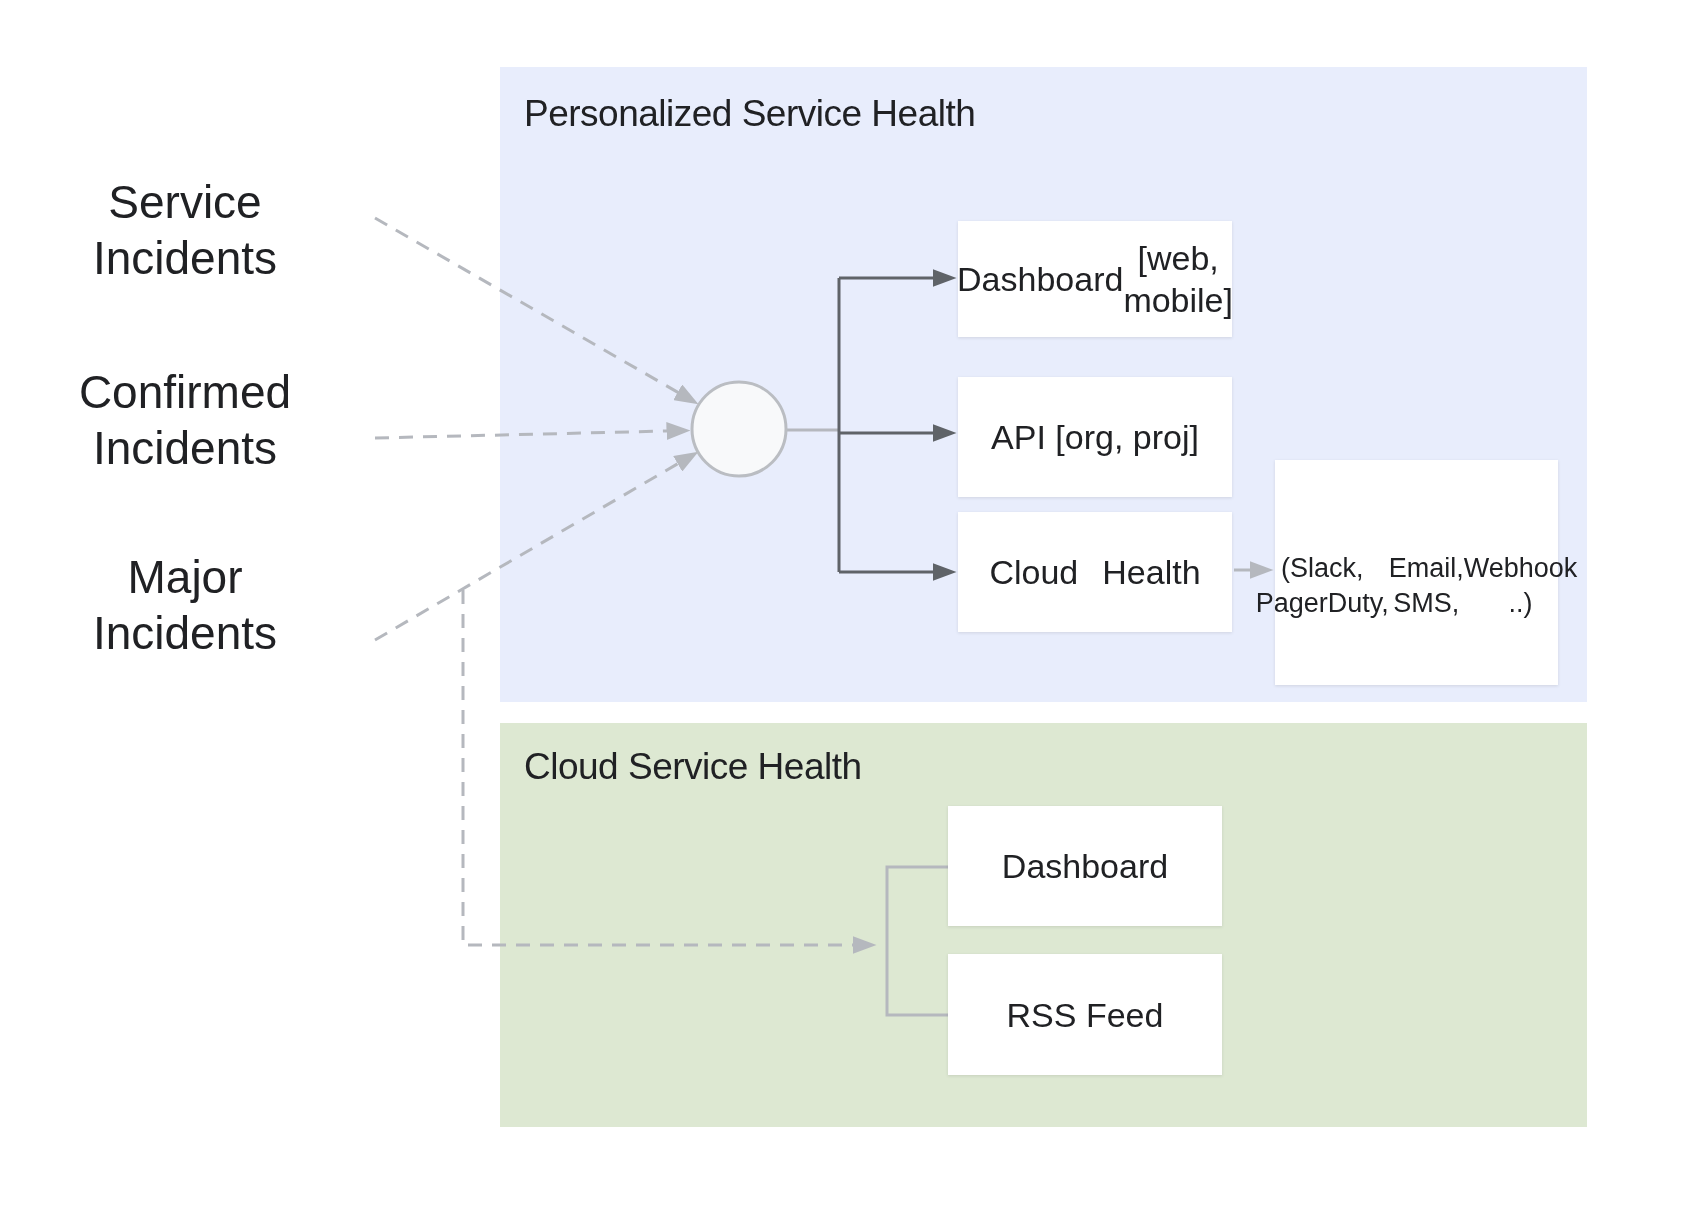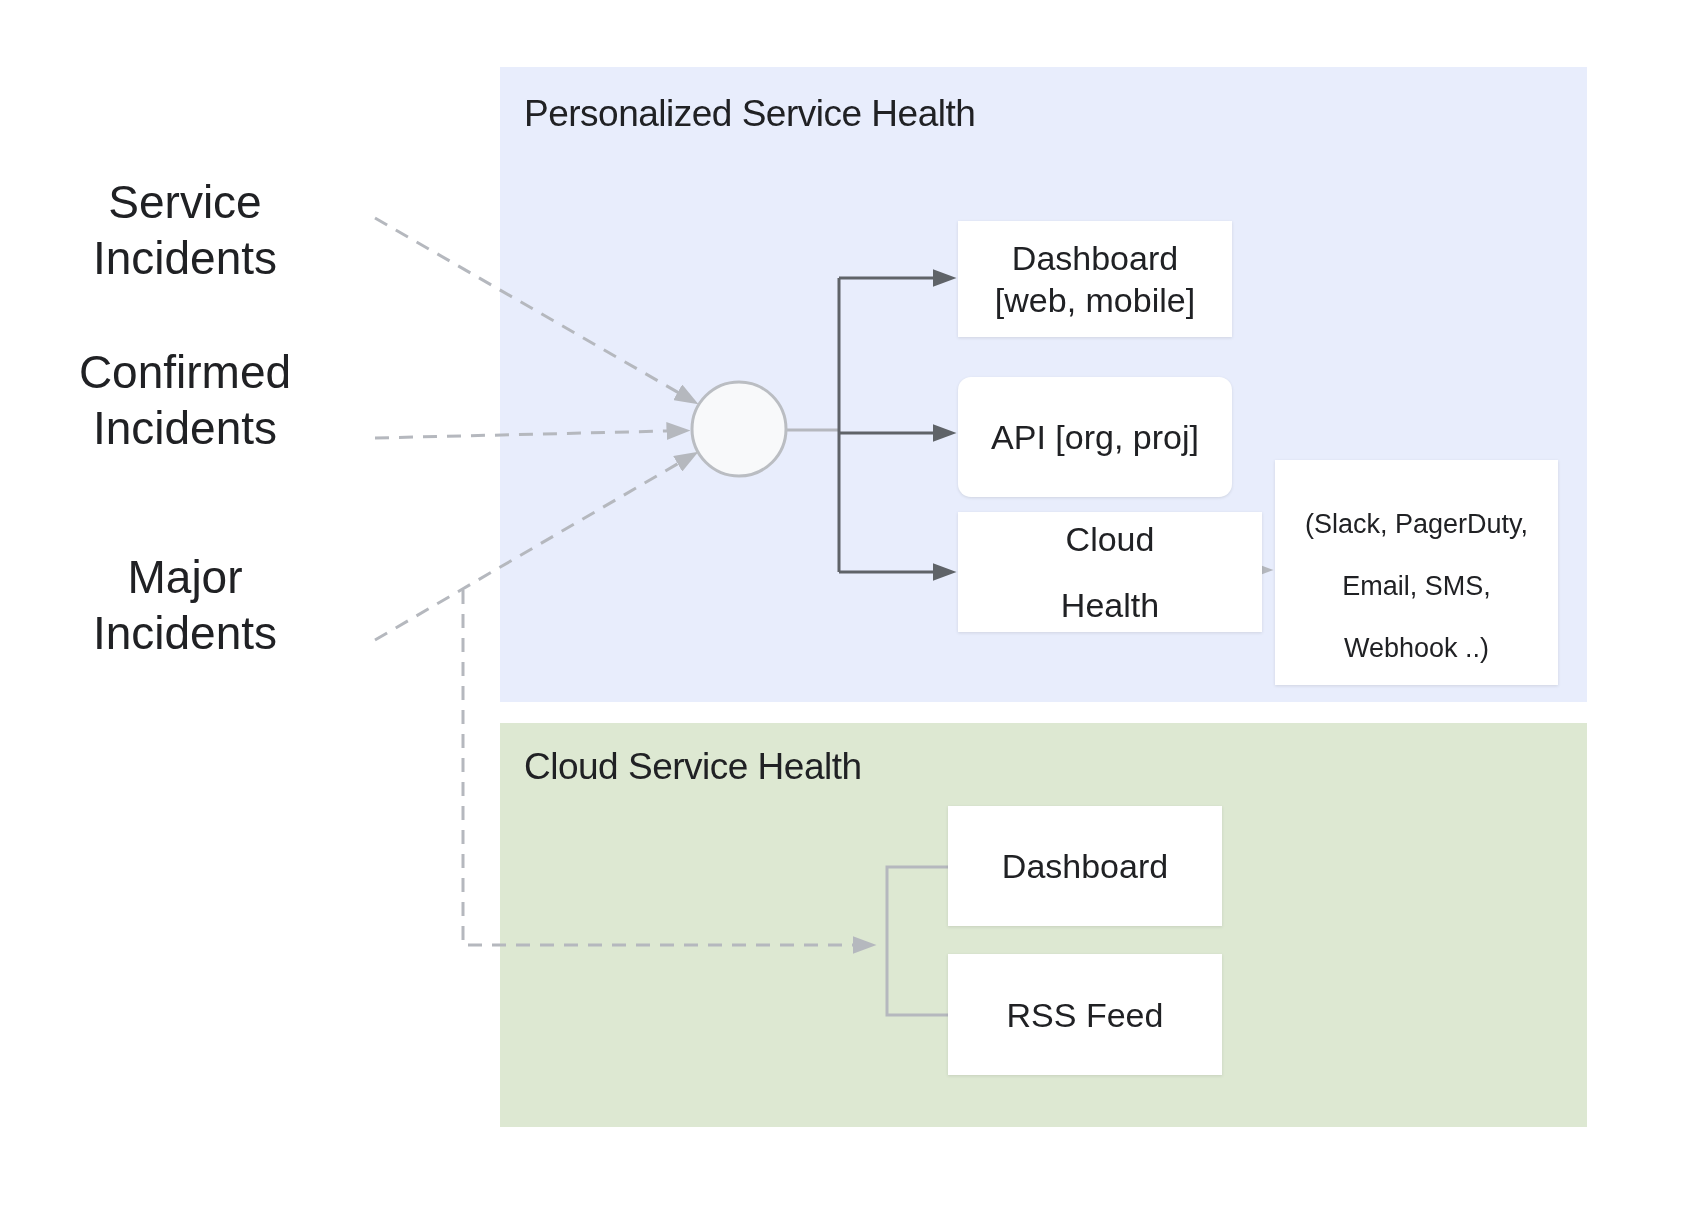--- a/index.html
+++ b/index.html
@@ -23,35 +23,35 @@
   }
   #title-blue{left:524px;top:93px;}
   #title-green{left:524px;top:746px;}
 
   .side-label{
     position:absolute;left:25px;width:320px;
     text-align:center;
     font-size:46px;line-height:56px;
   }
   #label-emerging{top:174px;}
-  #label-confirmed{top:344px;}
+  #label-confirmed{top:364px;}
   #label-major{top:549px;}
 
   .node{
     position:absolute;
     background:var(--box_bg,#ffffff);
-    display:flex;flex-direction:column;
+    display:flex;flex-direction:row;
     align-items:center;justify-content:center;
     text-align:center;
     font-size:34px;line-height:42px;
     box-shadow:0 1px 3px rgba(60,64,67,.14);
   }
   #box-dash-web{left:958px;top:221px;width:274px;height:116px;}
-  #box-api{left:958px;top:377px;width:274px;height:120px;border-radius:13px;}
-  #box-logging{left:958px;top:512px;width:304px;height:120px;gap:24px;}
+  #box-api{left:958px;top:377px;width:274px;height:120px;}
+  #box-logging{left:958px;top:512px;width:274px;height:120px;gap:24px;}
   #box-notif{left:1275px;top:460px;width:283px;height:225px;font-size:33px;line-height:46px;}
   #box-notif .notif-sub{font-size:27px;line-height:35px;margin-top:27px;}
   #box-dash-green{left:948px;top:806px;width:274px;height:120px;}
   #box-rss{left:948px;top:954px;width:274px;height:121px;}
 
   svg.wires{position:absolute;left:0;top:0;width:1702px;height:1210px;}
   .ln-dark{stroke:var(--arrow_dark,#5f6368);stroke-width:3;fill:none;}
   .ln-light{stroke:var(--line_light,#b5b8be);stroke-width:3;fill:none;}
   .ln-dash{stroke:var(--line_light,#b5b8be);stroke-width:3;fill:none;stroke-dasharray:14 10;}
   .m-dark{fill:var(--arrow_dark,#5f6368);}

